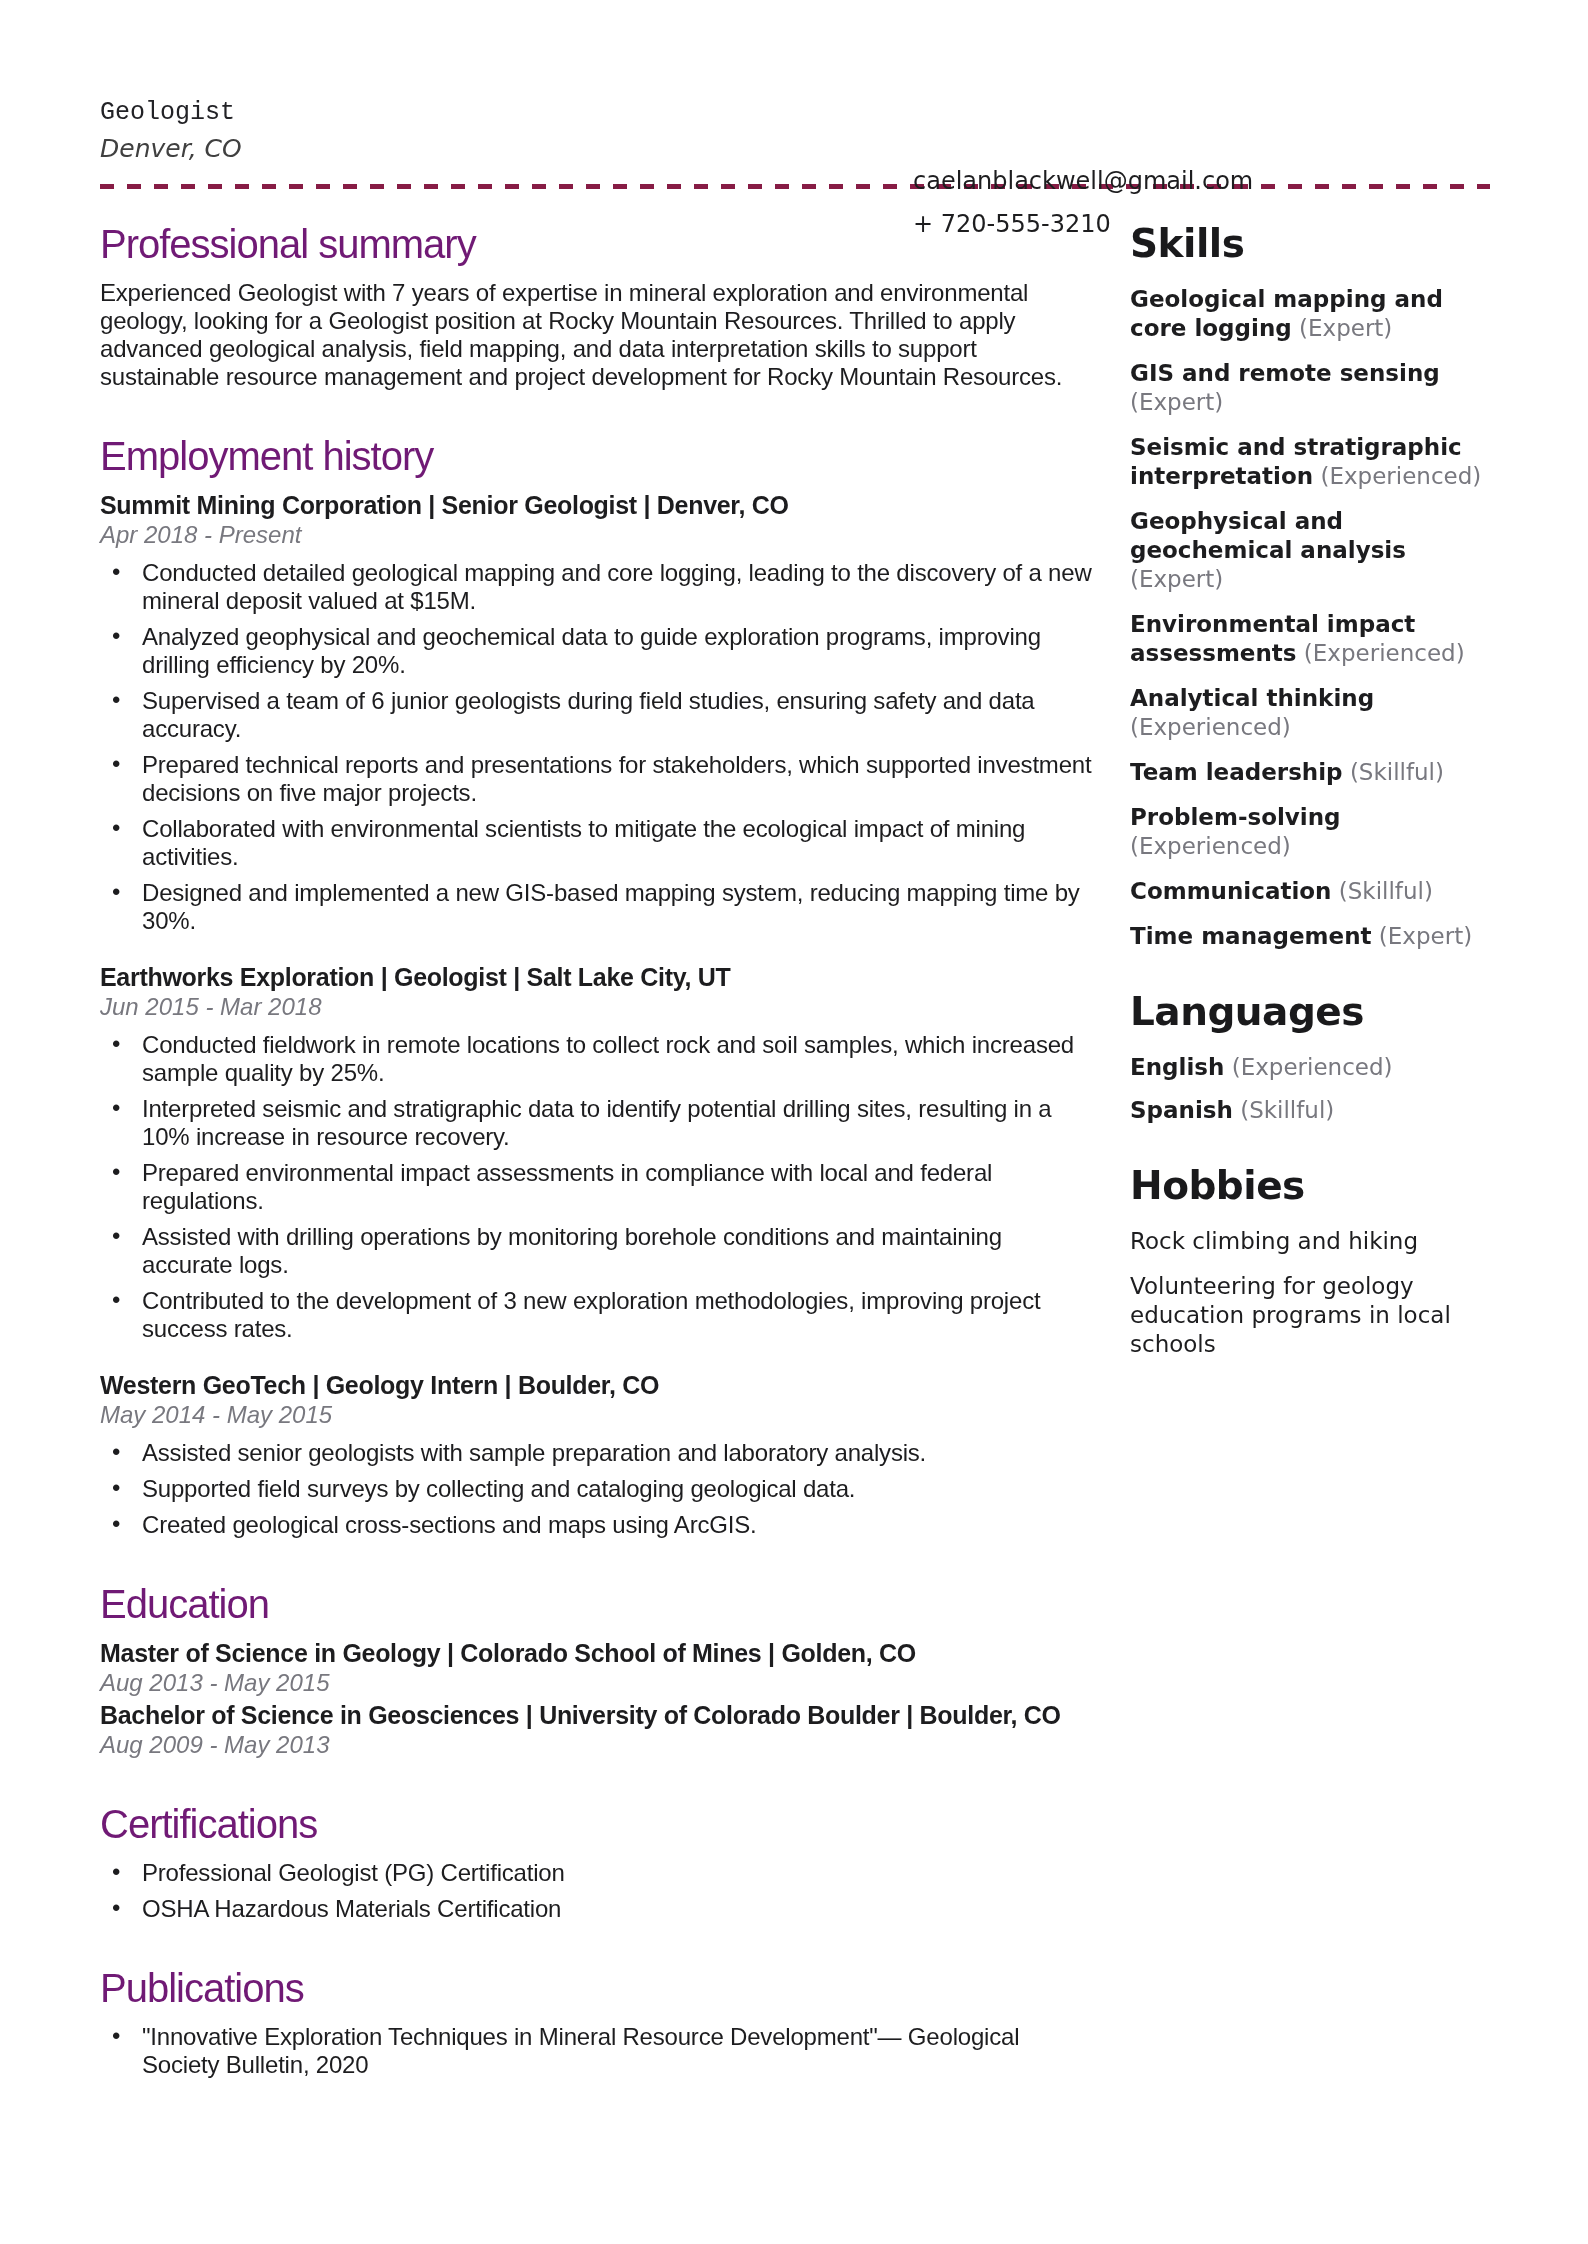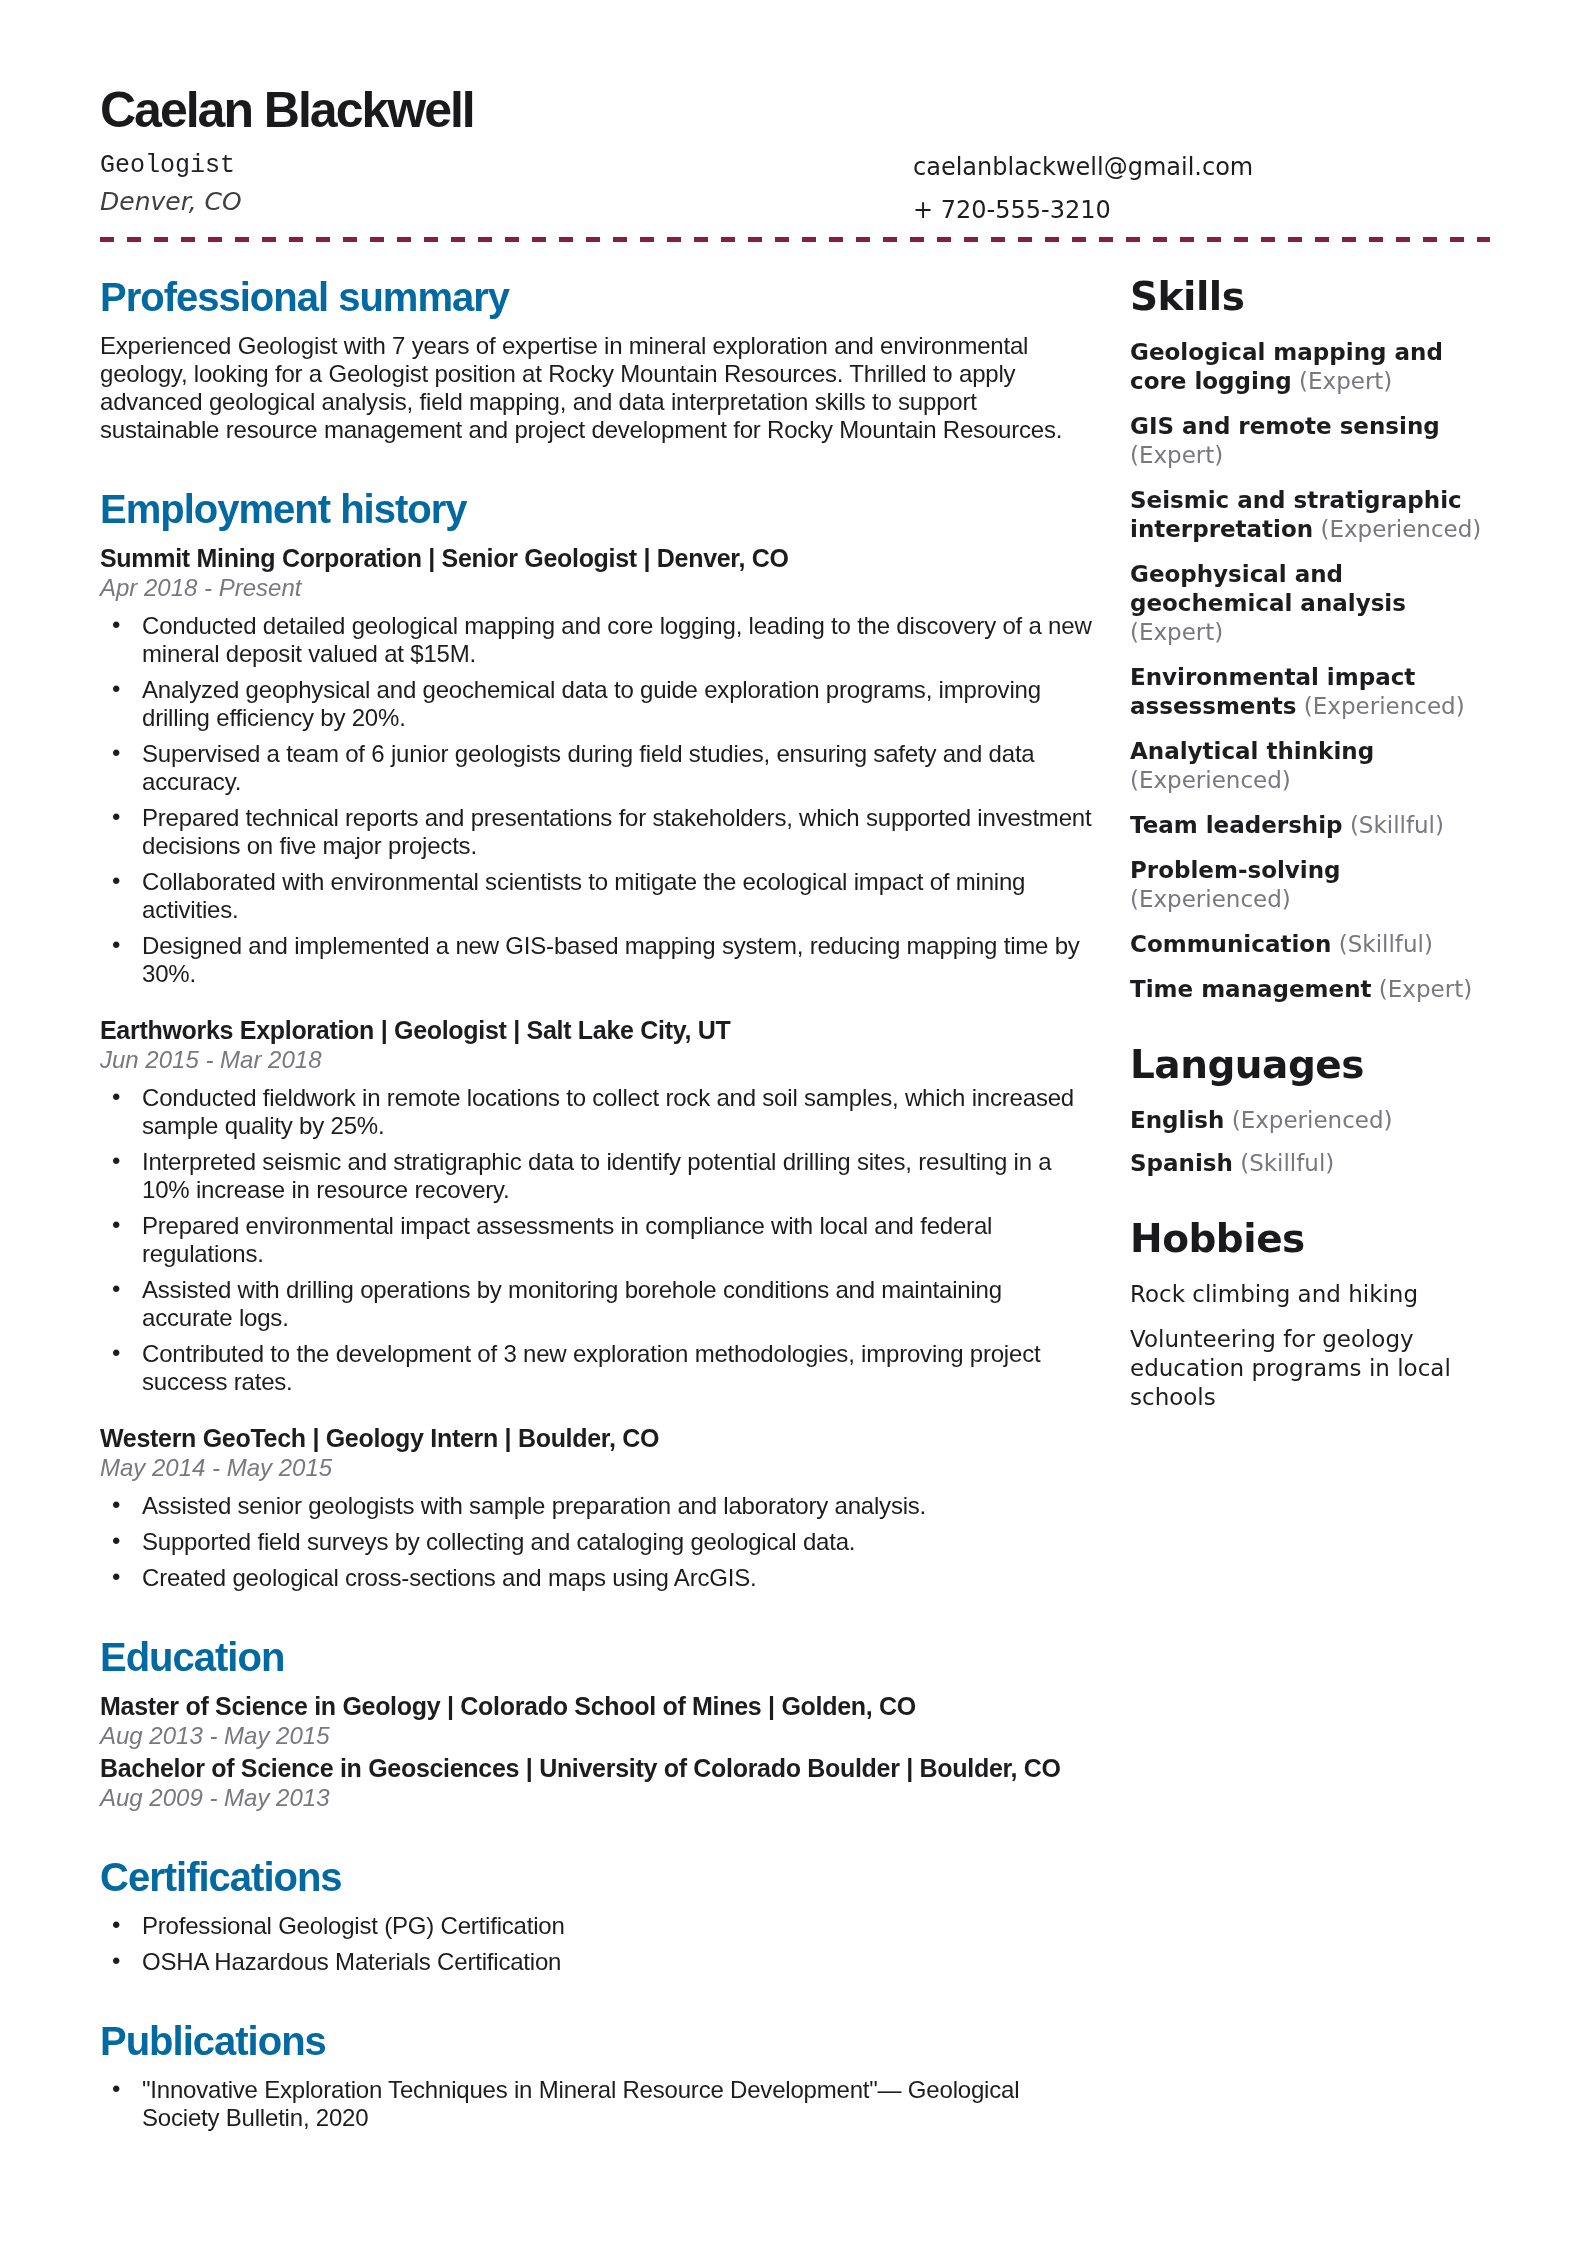--- a/index.html
+++ b/index.html
@@ -35,22 +35,22 @@
   .divider {
     margin-top: 20px; height: 5px;
     background: repeating-linear-gradient(90deg, #871c45 0 14px, transparent 14px 27px);
   }
 
   
   .columns { display: grid; grid-template-columns: 995px 360px; column-gap: 35px; }
 
   
   .main h2 {
-    font-size: 40px; font-weight: 700; letter-spacing: -1px;
-    line-height: 1.05; margin: 44px 0 14px; color: #0369a1;
+    font-size: 40px; font-weight: 400; letter-spacing: -1px;
+    line-height: 1.05; margin: 44px 0 14px; color: #701a75;
   }
   .main section:first-child h2 { margin-top: 34px; }
   .summary-text { margin: 0; font-size: 24px; line-height: 28px; letter-spacing: -0.2px; }
 
   .entry-title { margin: 0; font-size: 25px; font-weight: 700; line-height: 29px; letter-spacing: -0.3px; }
   .dates {
     margin: 1px 0 10px; font-size: 24px; line-height: 28px;
     font-style: italic; color: #78787f;
   }
   .edu .dates { margin: 1px 0 4px; }
@@ -74,21 +74,20 @@
   .lang { margin-bottom: 14px; }
   .skill-name, .lang-name { font-weight: 700; margin-top: 36px; }
   .skill-level, .lang-level { color: #78787f; }
 </style>
 </head>
 <body>
 
 <div class="page">
 
   <header class="header">
-    <h1 class="name">Caelan Blackwell</h1>
     <p class="subtitle">Geologist</p>
     <p class="location">Denver, CO</p>
     <div class="contact">
       <div>caelanblackwell@gmail.com</div>
       <div>+ 720-555-3210</div>
     </div>
   </header>
 
   <div class="divider"></div>
 

